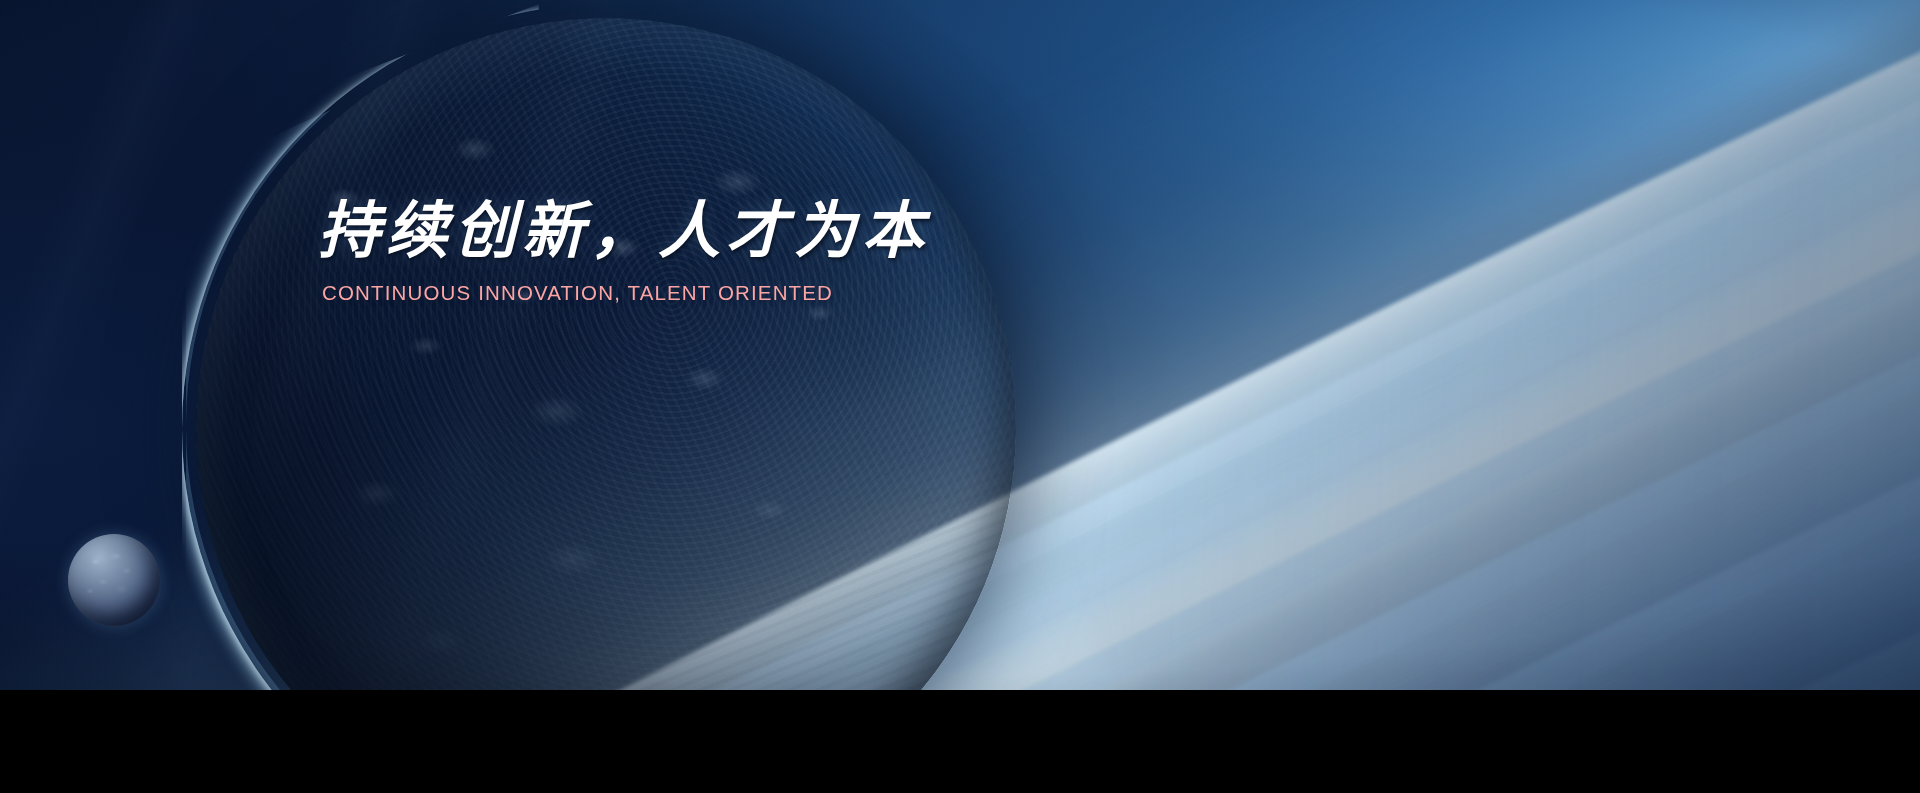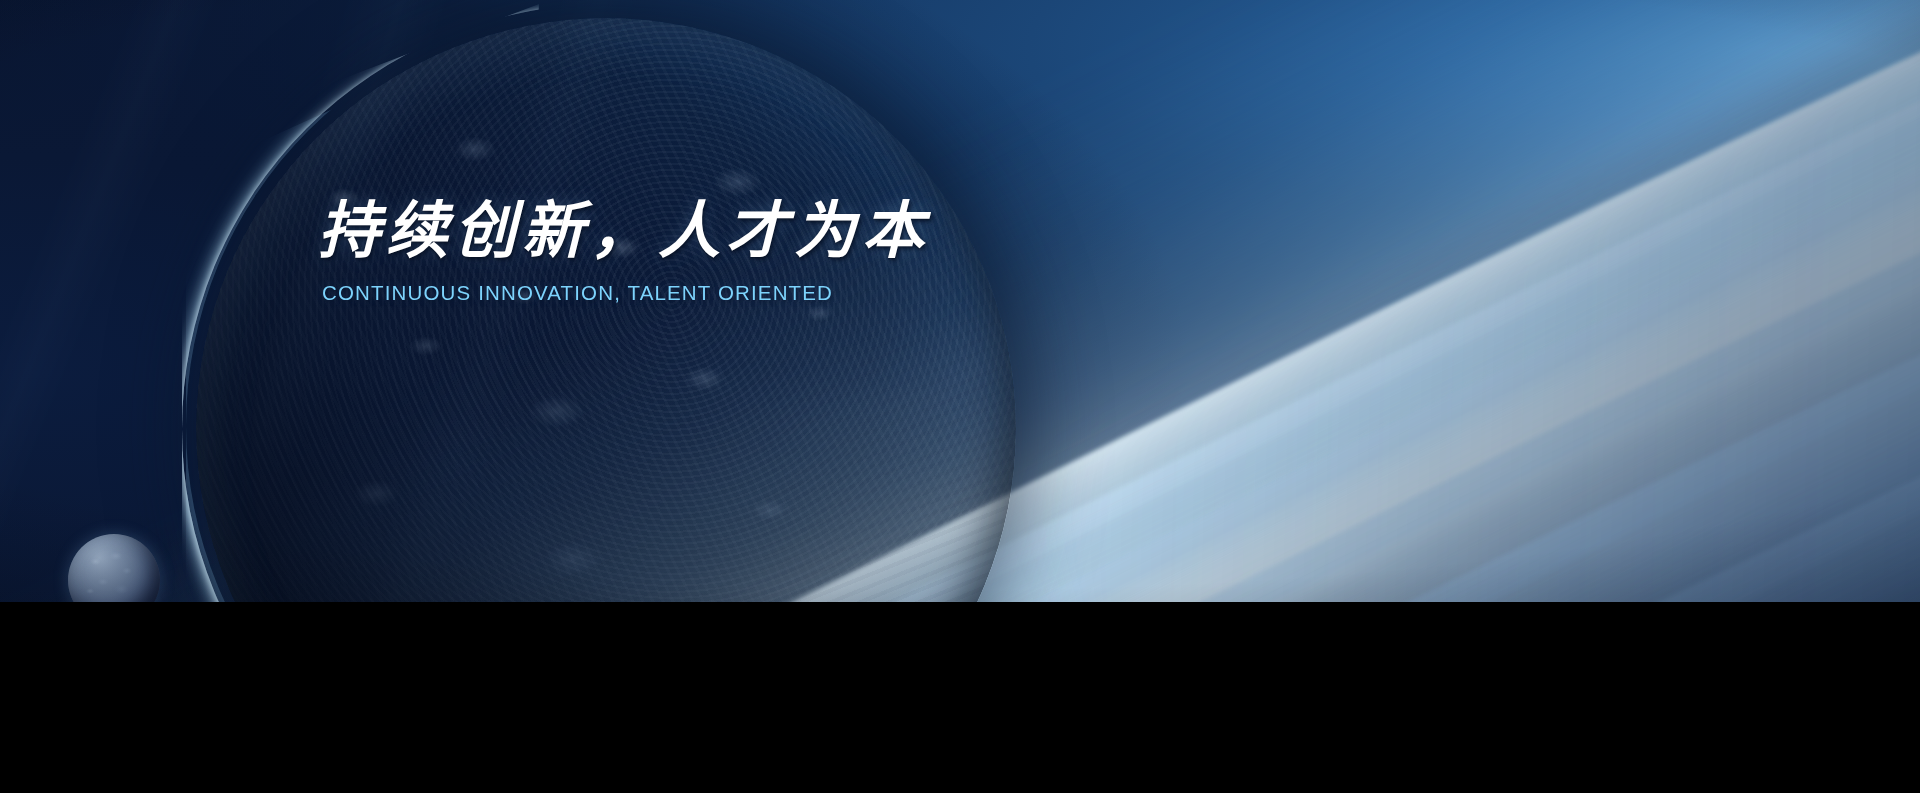--- a/index.html
+++ b/index.html
@@ -4,21 +4,21 @@
 <title>Banner</title>
 <style>
   html, body {
     margin: 0;
     padding: 0;
     background: #000;
   }
   #stage {
     position: relative;
     width: 1920px;
-    height: 602px;
+    height: 690px;
     overflow: hidden;
     font-family: "Liberation Sans", "DejaVu Sans", sans-serif;
     background: #0a1530;
   }
 
   
   .space-base {
     position: absolute;
     inset: 0;
     background:
@@ -290,21 +290,21 @@
       0 0 16px rgba(120,170,220,0.30),
       0 1px 2px rgba(0,0,0,0.55);
   }
   .subline {
     margin: 16px 0 0 4px;
     font-family: "Liberation Sans", "DejaVu Sans", sans-serif;
     font-size: 20.5px;
     line-height: 1.2;
     font-weight: 400;
     letter-spacing: 1.15px;
-    color: #7dd3fc;
+    color: #fca5a5;
     white-space: nowrap;
     text-shadow:
       1px 2px 4px rgba(4,14,34,0.75),
       0 0 10px rgba(110,160,215,0.25);
   }
 </style>
 </head>
 <body>
 
 <div id="stage">

